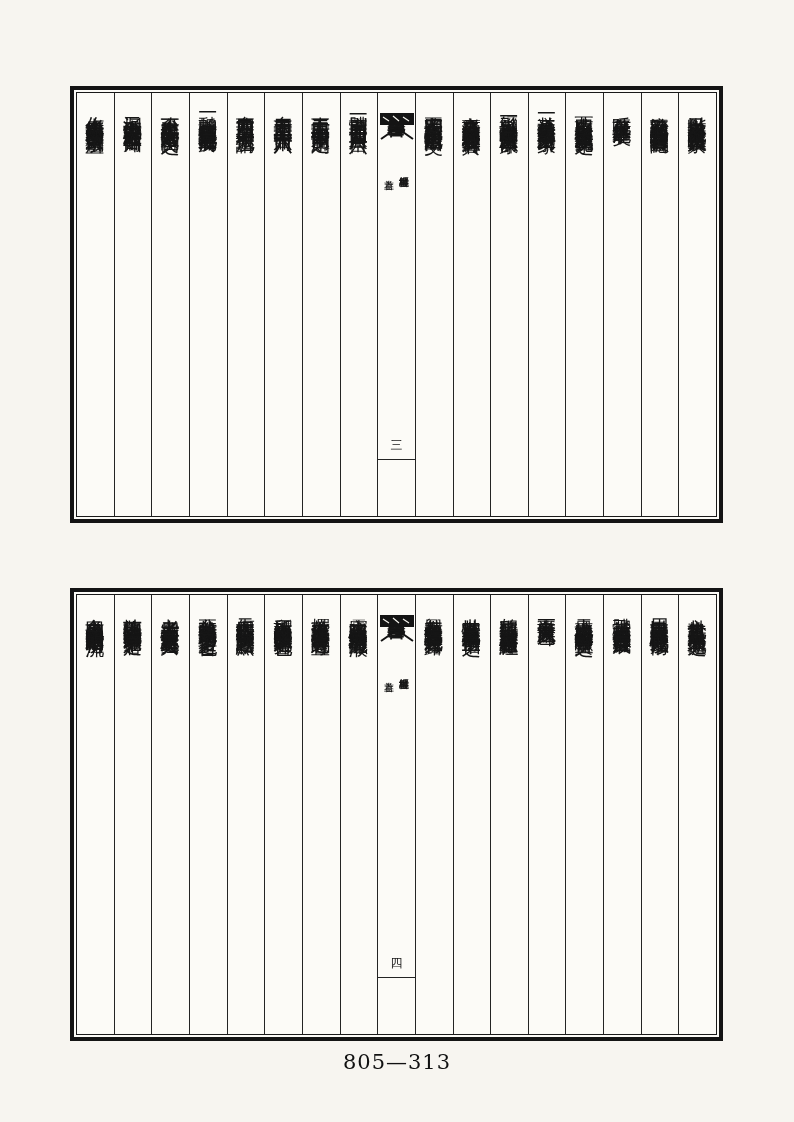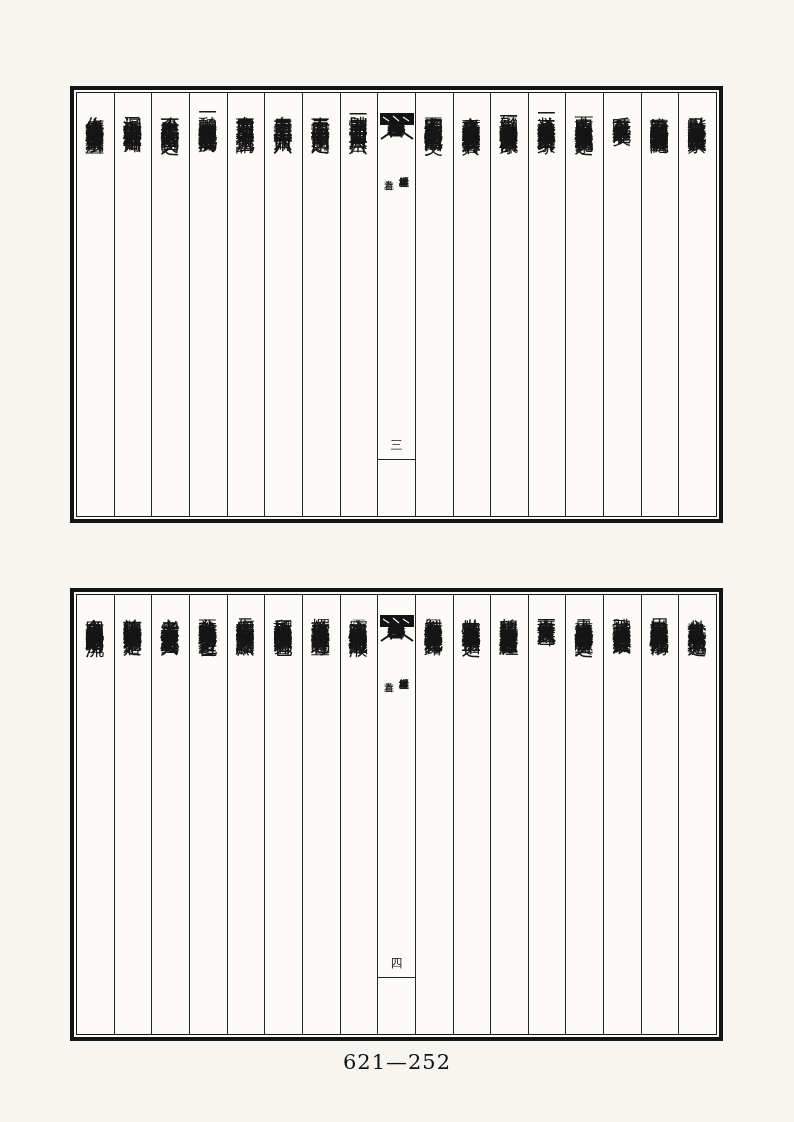--- a/index.html
+++ b/index.html
@@ -175,13 +175,13 @@
       <div class="col">所謂風流人豪者歟或曰揆以聖人之中若弗合也</div>
       <div class="col">天何言哉四時行焉百物生焉聖人之動靜語默無</div>
       <div class="col">非至教雖常以示人而平易坦明不若是之多言也</div>
       <div class="col">老者安之朋友信之少者懷之聖人之心量真與天</div>
       <div class="col">地萬物上下同流雖無時不樂而寛舒和平不若是</div>
       <div class="col">之多言也曰是則然矣宇宙之間飛潛動植晦明流</div>
     </div>
   </div>
 </div>
 
-<div class="page-footer">621—252</div>
+<div class="page-footer">805—313</div>
 
 </body></html>

